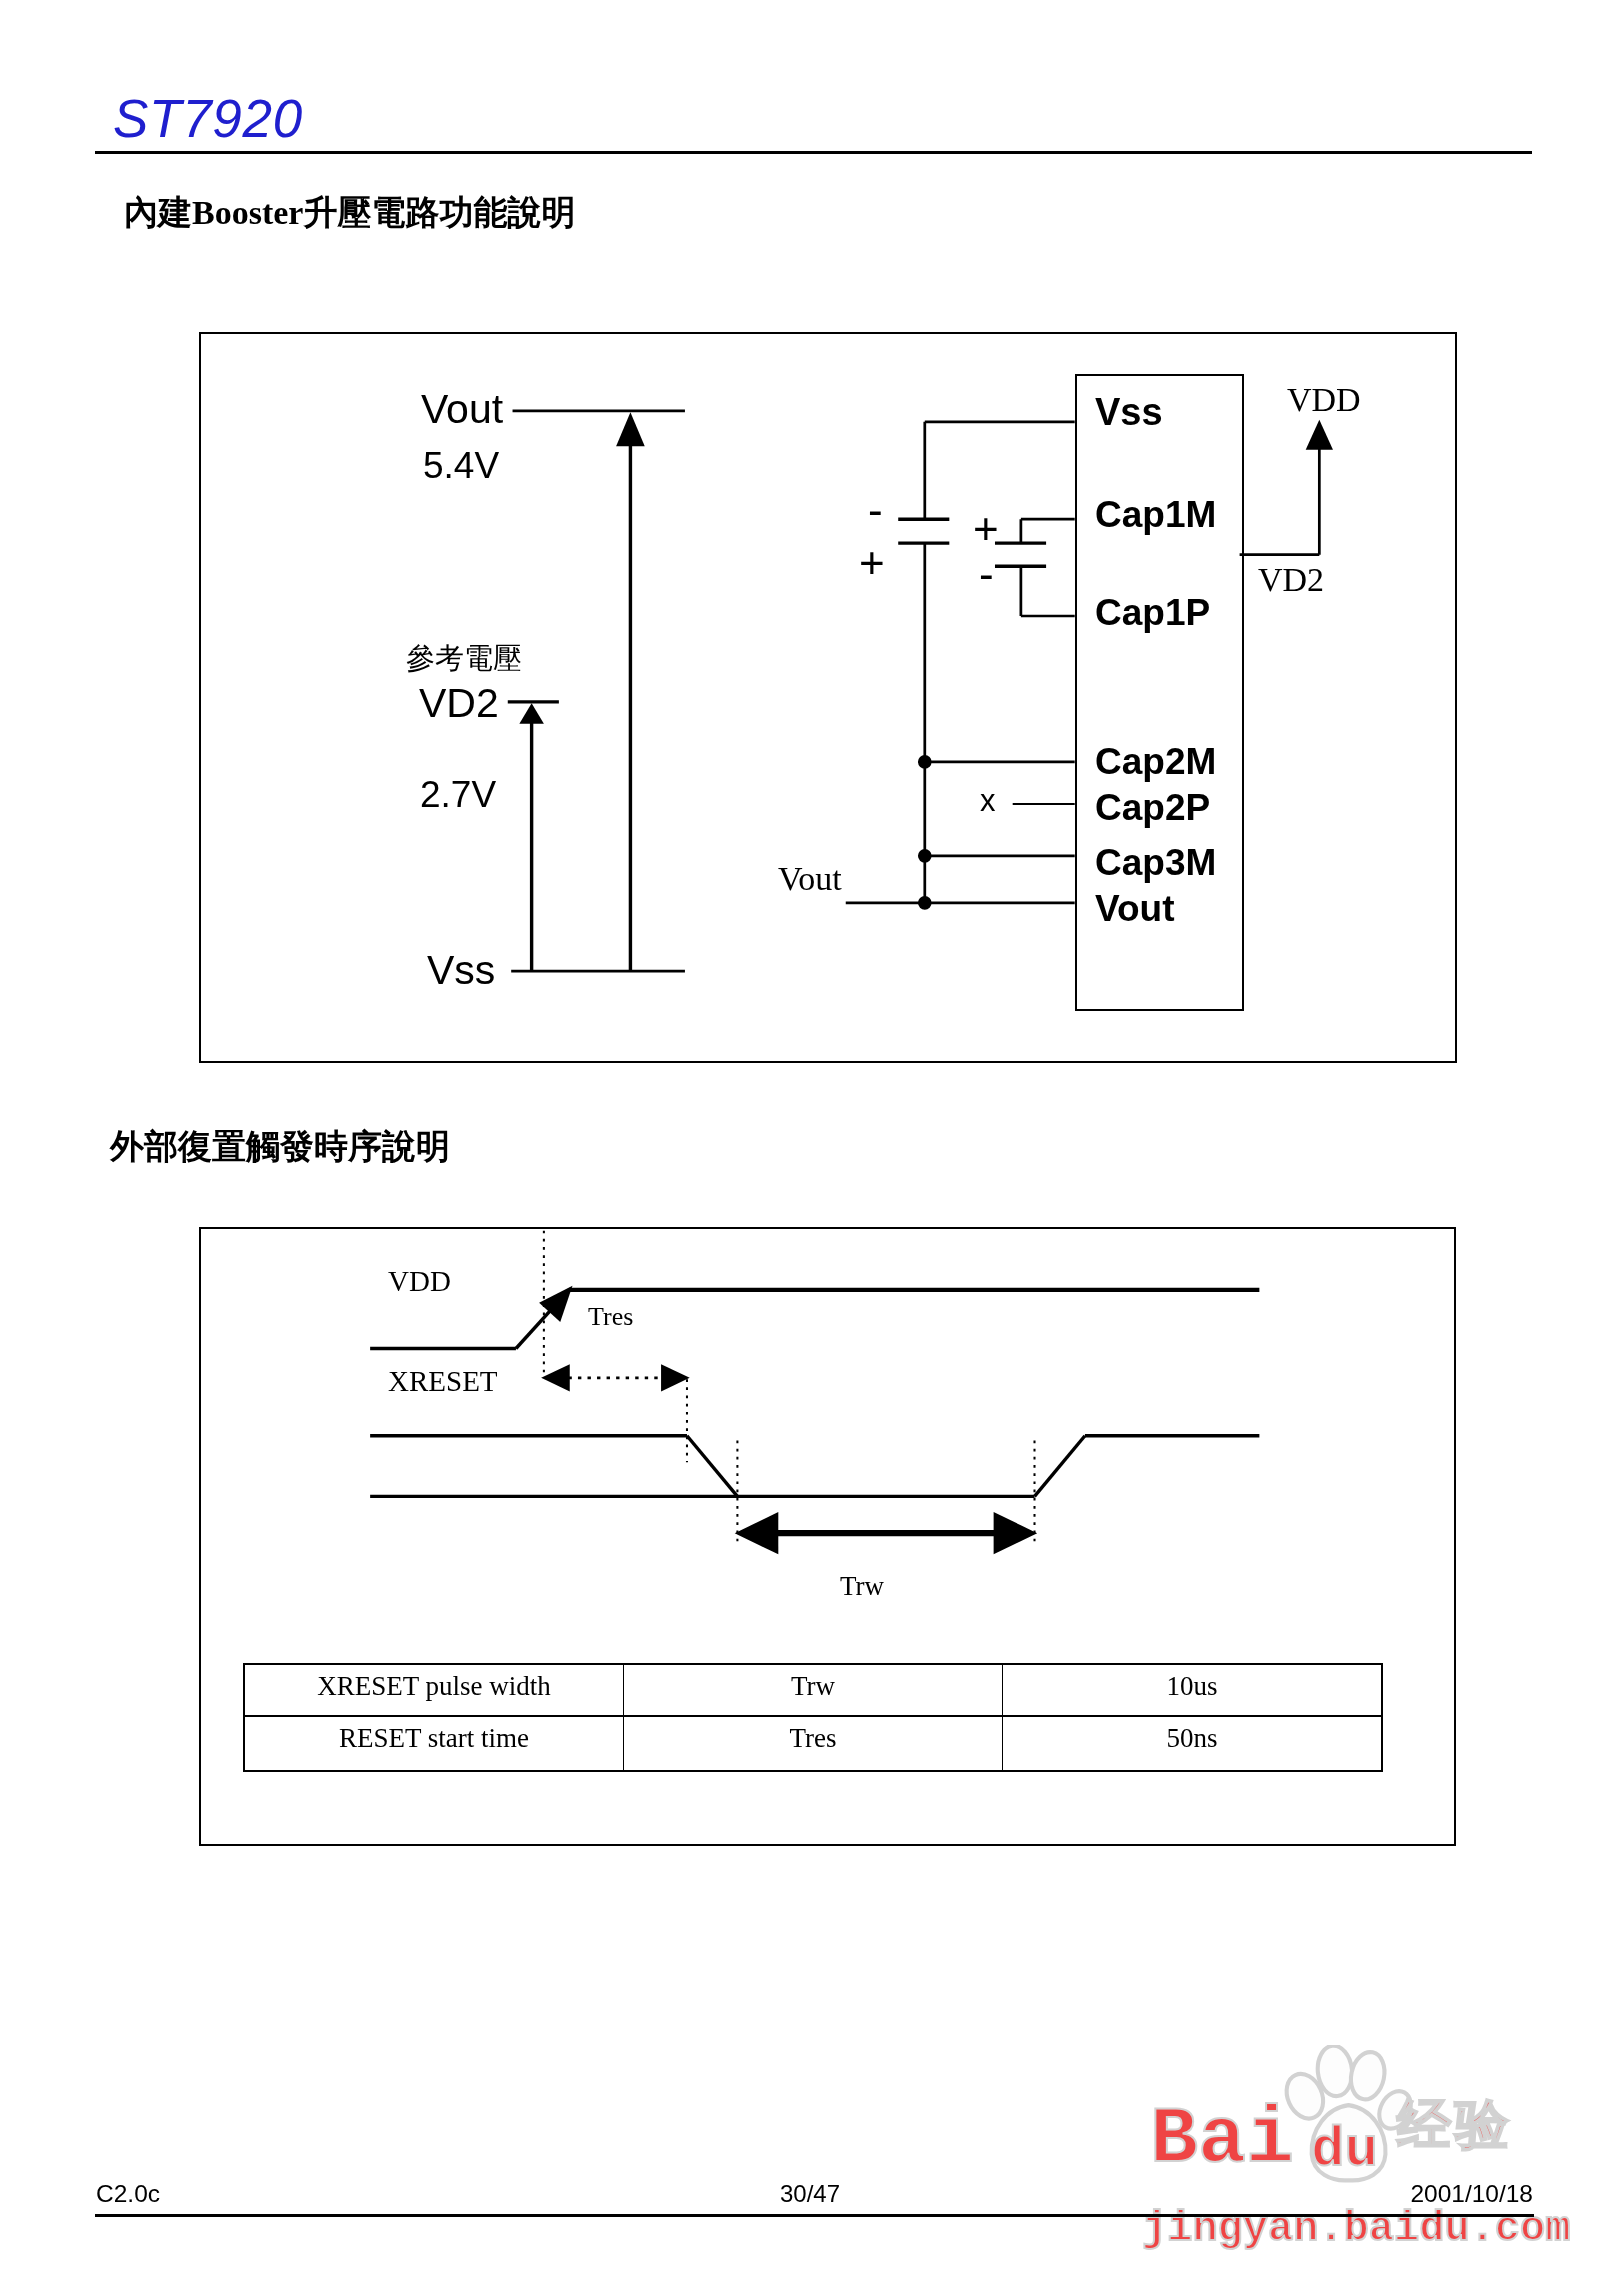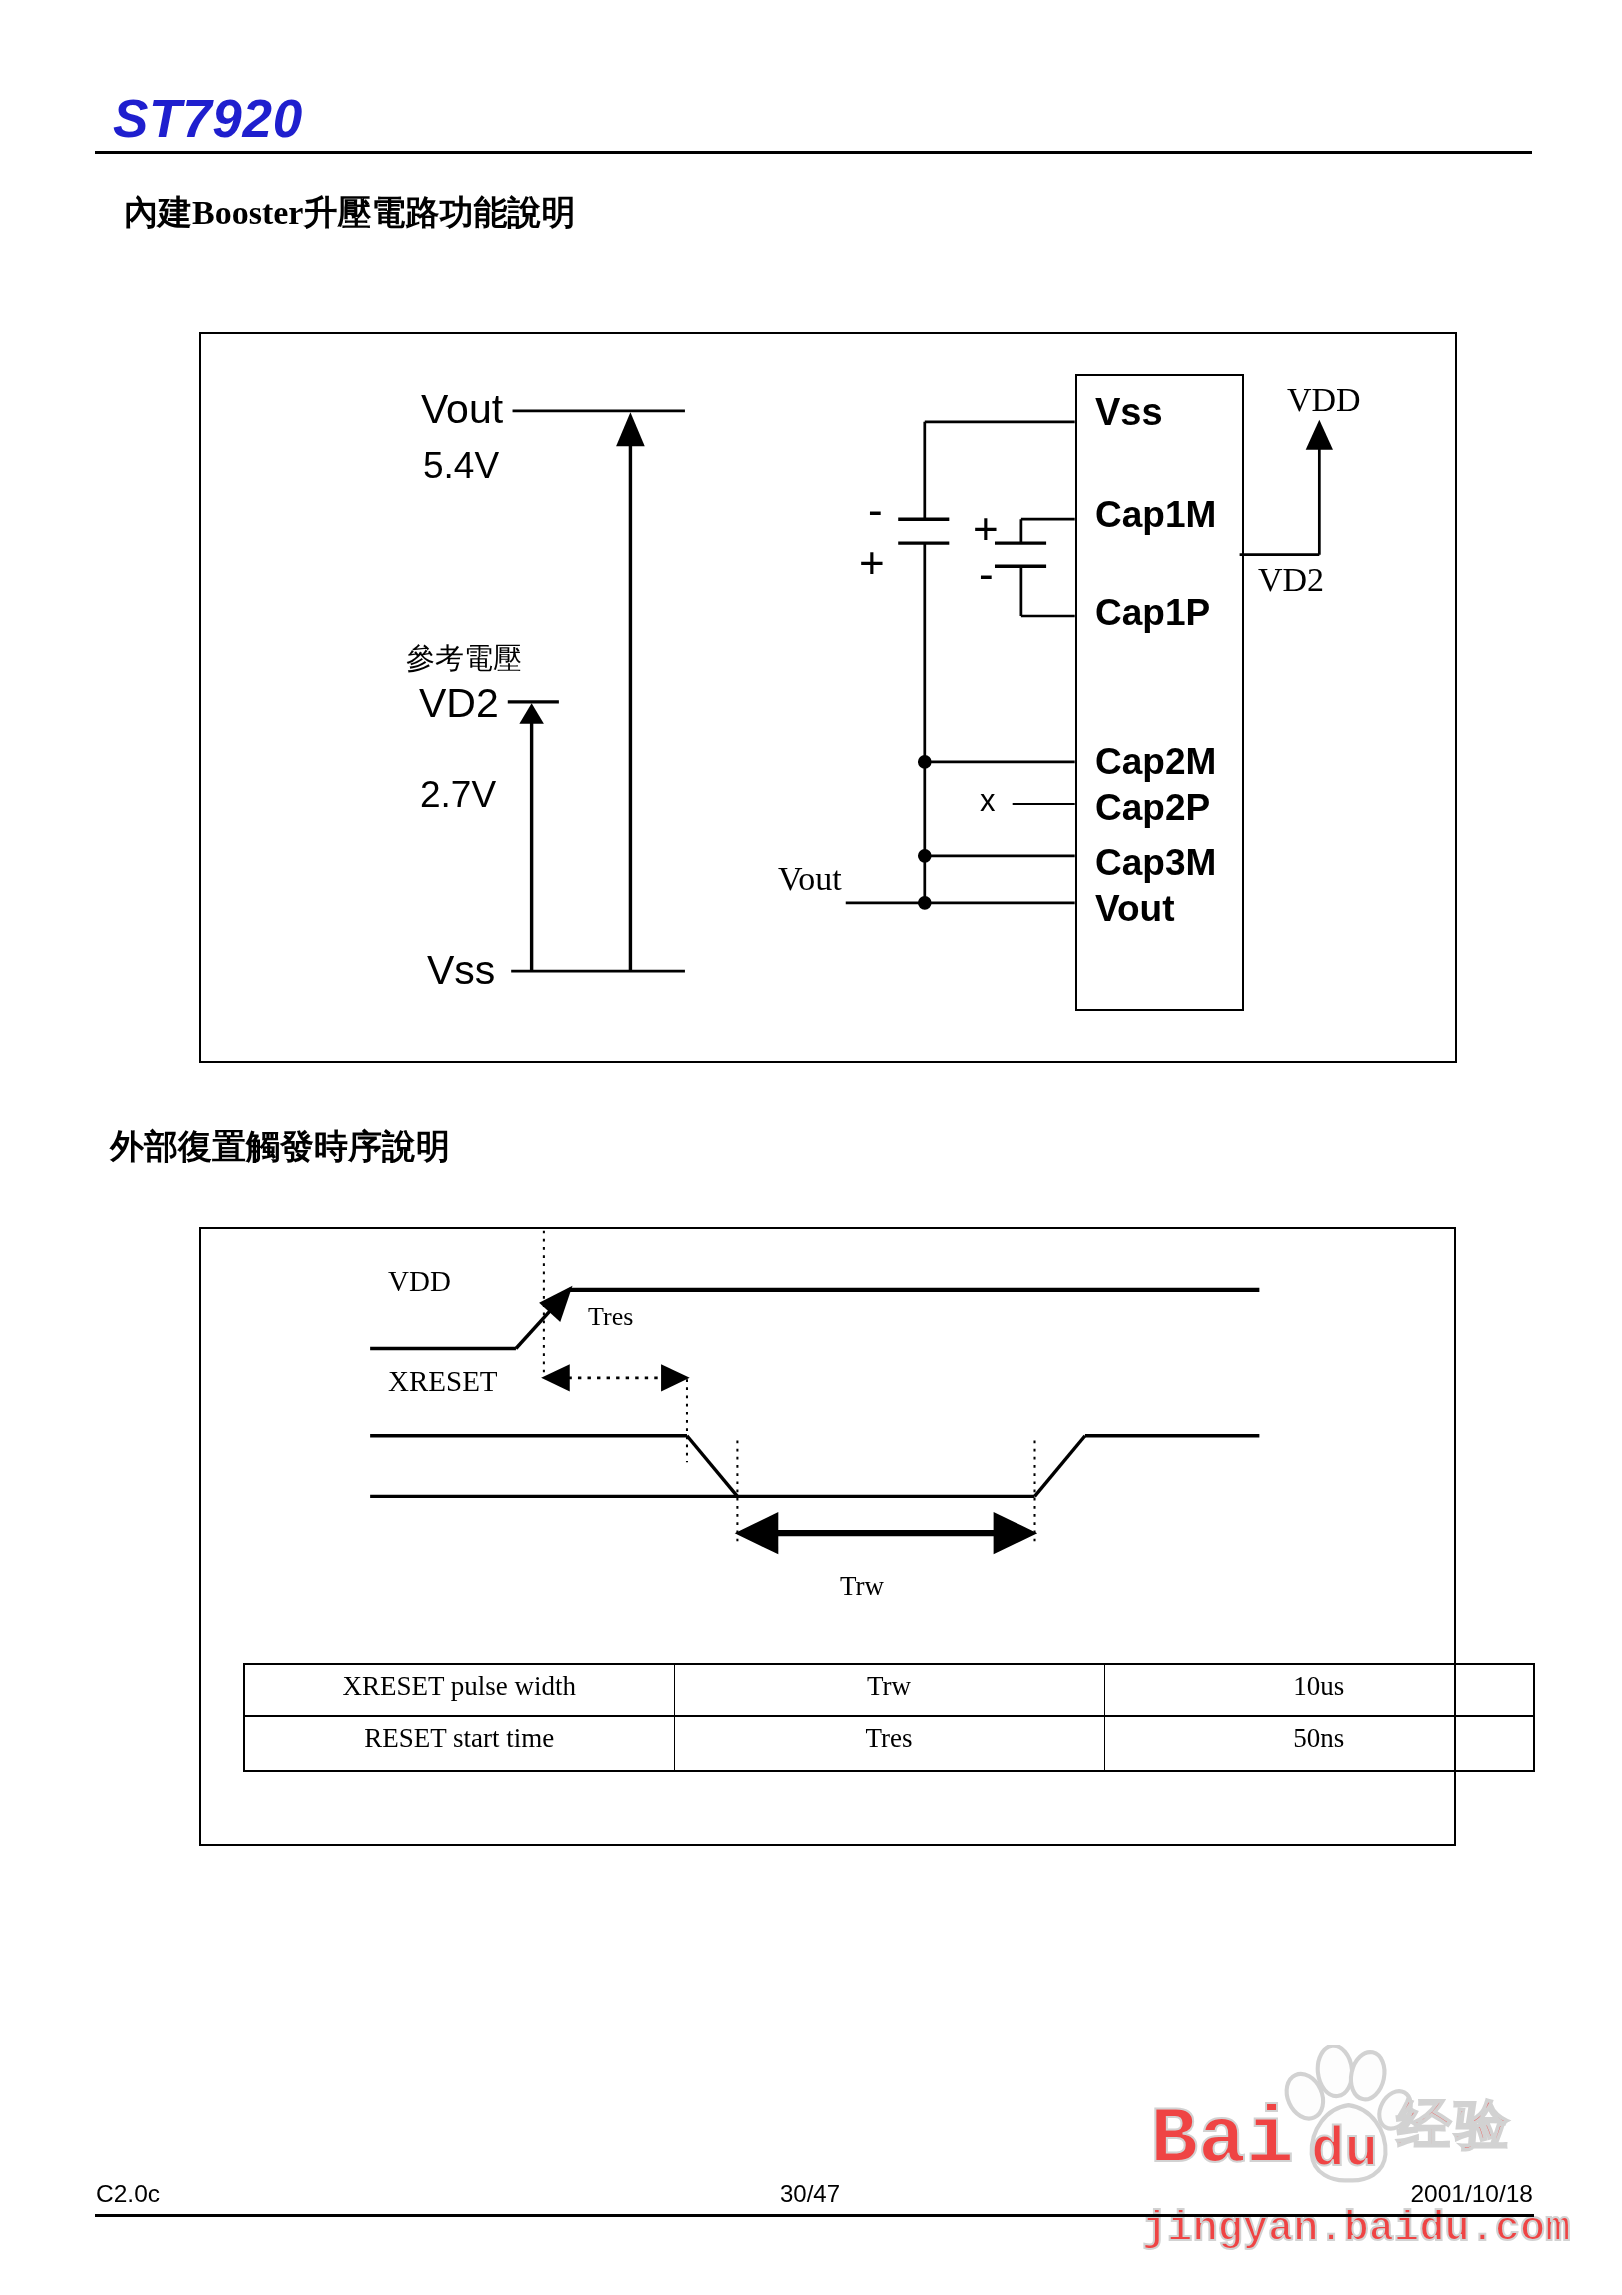--- a/index.html
+++ b/index.html
@@ -2,27 +2,27 @@
 <html style="font-size:11px"><head>
 <meta charset="utf-8">
 <style>
   html,body{margin:0;padding:0;background:#888;}
   .page{position:relative;width:1622px;height:2295px;background:#ffffff;overflow:hidden;
         font-family:"Liberation Sans",sans-serif;color:#000;}
   .abs{position:absolute;white-space:nowrap;line-height:1.05;}
   .sans{font-family:"Liberation Sans",sans-serif;}
   .serif{font-family:"Liberation Serif",serif;}
   .bold{font-weight:bold;}
-  .brand{font-style:italic;font-weight:bold;color:#1f1fce;letter-spacing:0.7px;}
+  .brand{font-style:italic;font-weight:normal;color:#1f1fce;letter-spacing:0.7px;}
   .rule{position:absolute;background:#000;}
   .frame{position:absolute;border:2px solid #000;background:transparent;}
   svg.overlay{position:absolute;left:0;top:0;z-index:2;pointer-events:none;}
   .lbl{z-index:3;}
   
-  table.ttable{position:absolute;left:243px;top:1663px;width:1292px;z-index:3;
+  table.ttable{position:absolute;left:243px;top:1663px;width:1140px;z-index:3;
         border-collapse:collapse;table-layout:fixed;
         font-family:"Liberation Serif",serif;font-size:27px;}
   table.ttable{border:2px solid #000;}
   table.ttable td{border-left:1.4px solid #000;border-right:1.4px solid #000;
         text-align:center;vertical-align:top;padding:5.5px 0 2.7px 0;}
   table.ttable tr.r1 td{height:42px;border-bottom:2.7px solid #000;}
   table.ttable tr.r2 td{height:45px;}
   
   .wm{z-index:1;font-weight:bold;color:#ef4444;-webkit-text-stroke:2px #d2d2d2;
       font-family:Liberation Mono, monospace;}

